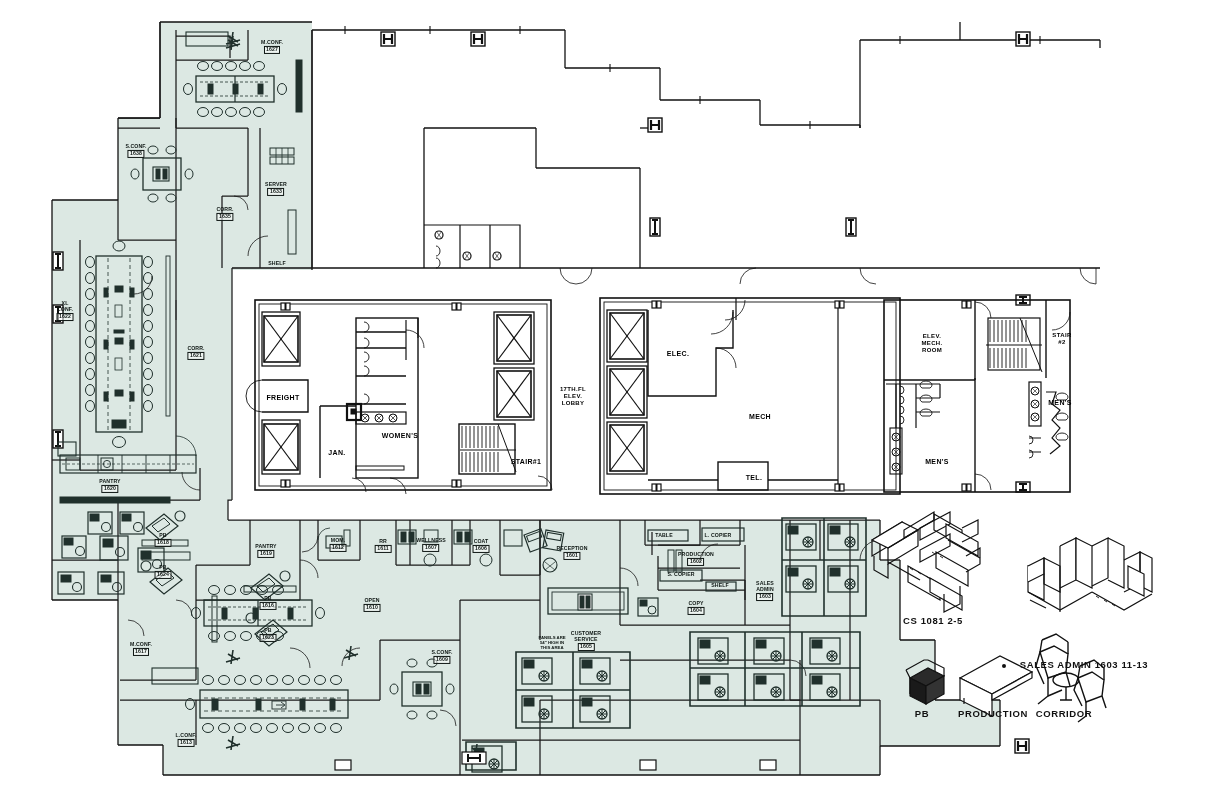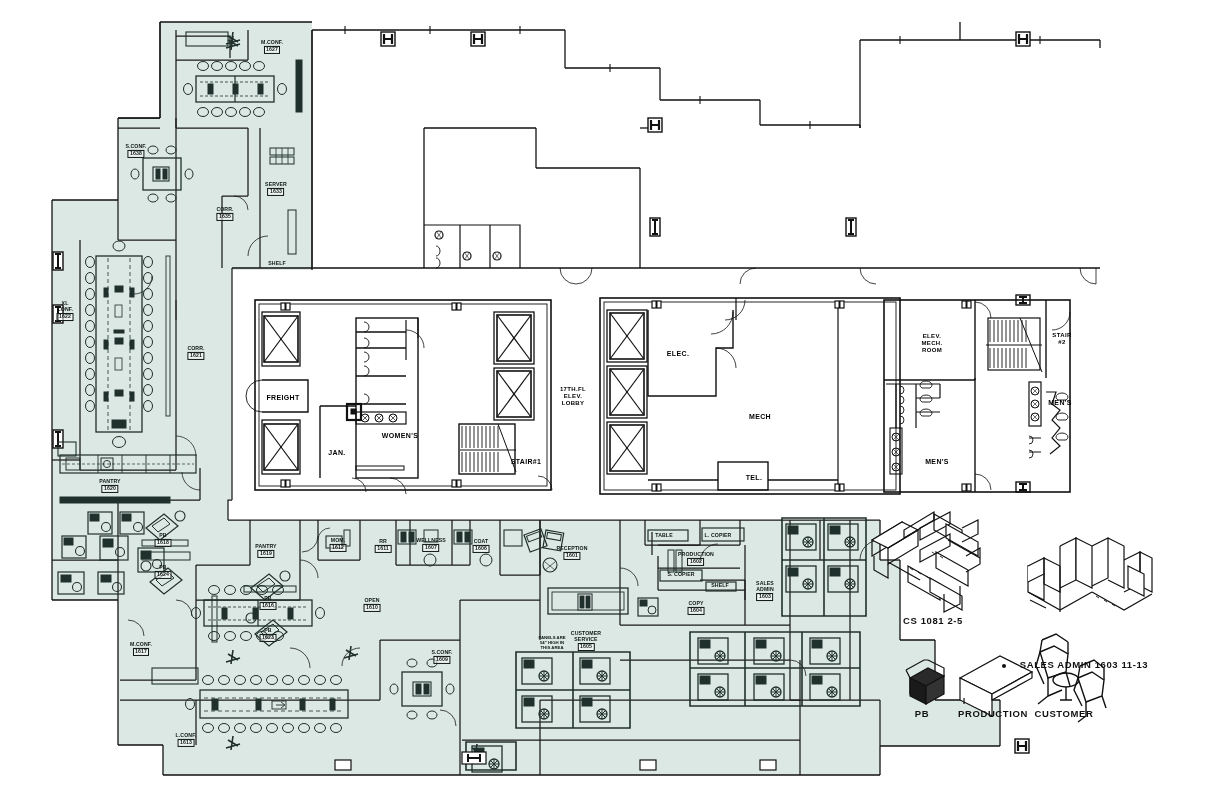--- a/index.html
+++ b/index.html
@@ -1044,16 +1044,16 @@
 <div id="noteLabels">
       <div class="note" style="left: 552px; top: 643px;">PANELS ARE
 54" HIGH IN
 THIS AREA</div>
     </div>
 <div id="legendLabels">
       <div class="leglbl" style="left: 933px; top: 620px;">CS 1081 2-5</div>
       <div class="leglbl" style="left: 1084px; top: 654px; margin-top: 10px;">SALES ADMIN 1603 11-13</div>
       <div class="leglbl" style="left: 922px; top: 713px;">PB</div>
       <div class="leglbl" style="left: 993px; top: 713px;">PRODUCTION</div>
-      <div class="leglbl" style="left: 1064px; top: 713px;">CUSTOMER</div>
+      <div class="leglbl" style="left: 1064px; top: 713px;">CORRIDOR</div>
     </div>
 
 </div>
 
 </body></html>

